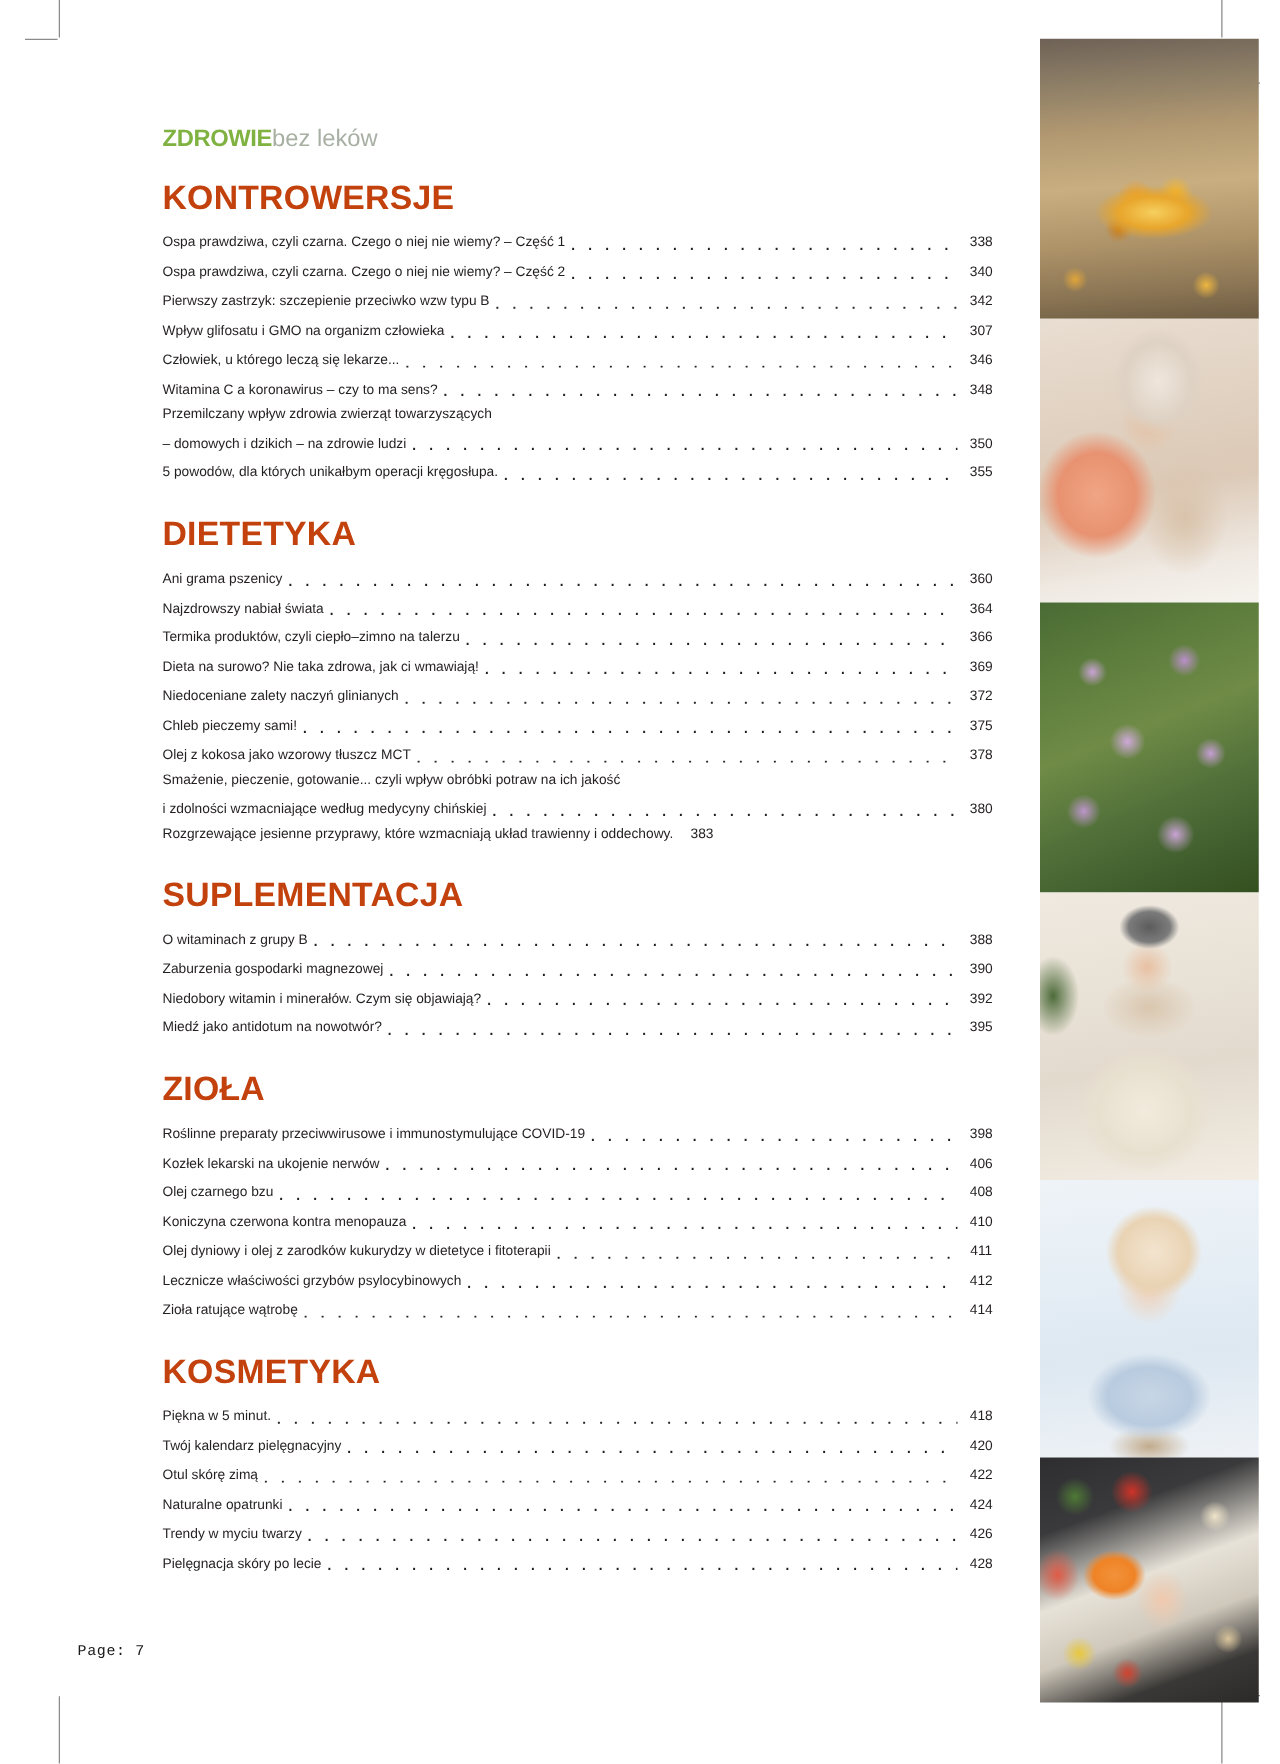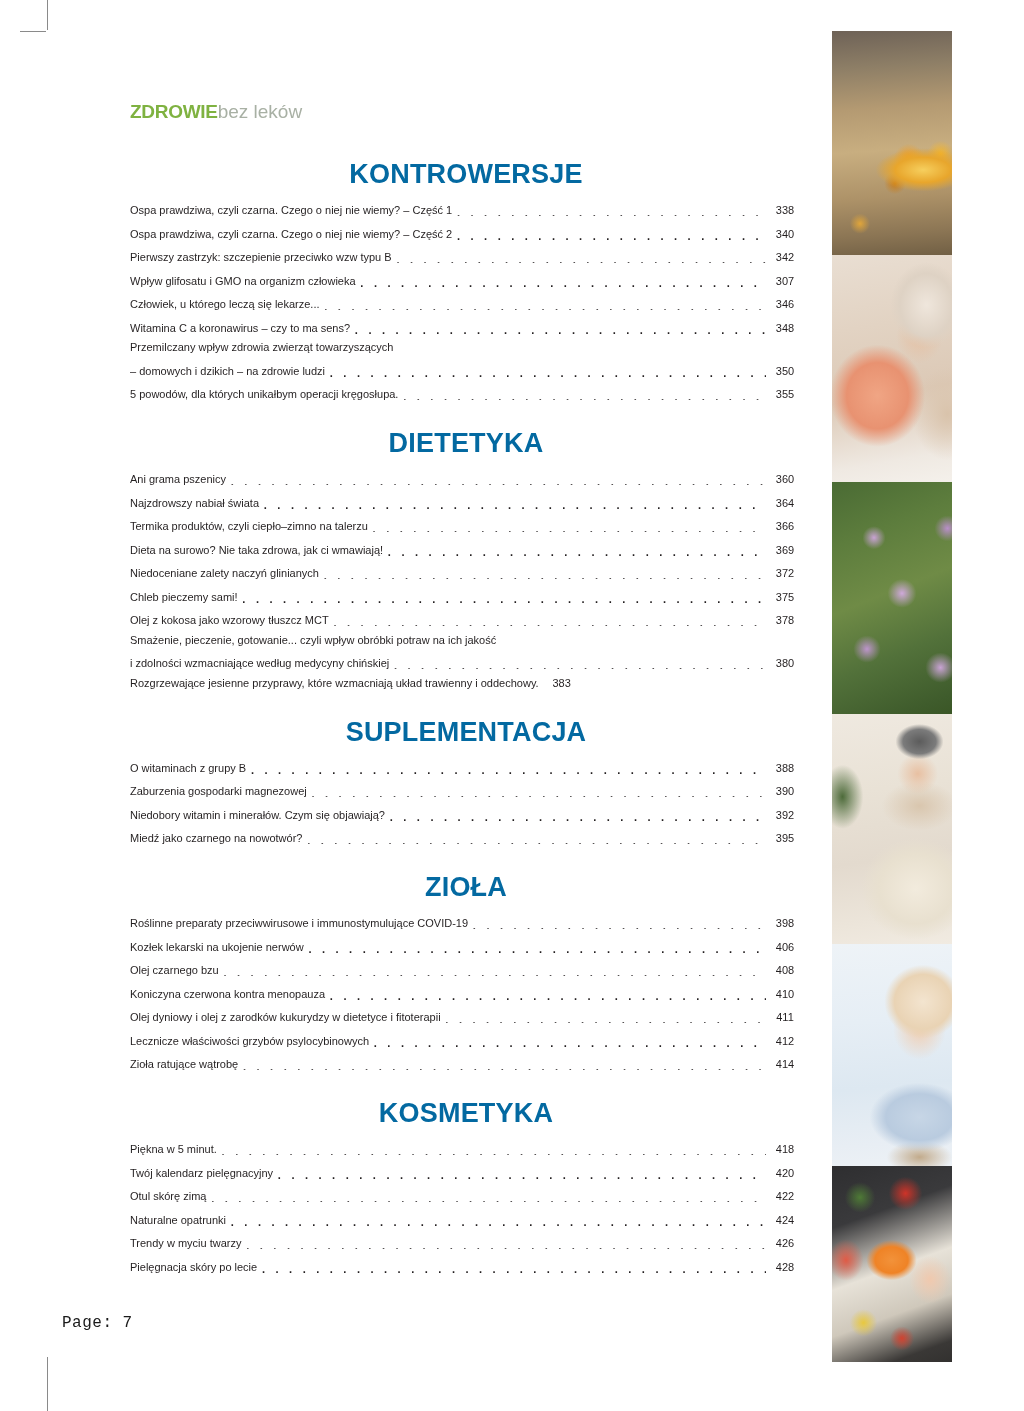--- a/index.html
+++ b/index.html
@@ -5,21 +5,21 @@
   html, body {
     margin: 0;
     padding: 0;
     background: #ffffff;
   }
   body {
     font-family: "Liberation Sans", sans-serif;
   }
   .page {
     position: relative;
-    width: 952px;
+    width: 1024px;
     height: 1411px;
     background: #ffffff;
     overflow: hidden;
   }
 
   
   .cropmark {
     position: absolute;
     background: #8a8a8a;
   }
@@ -46,28 +46,27 @@
   
   .toc {
     position: absolute;
     left: 130px;
     top: 145px;
     width: 672px;
   }
   .section { margin-bottom: 0px; }
 
   .section-title {
-    color: #0369a1;
+    color: #c2410c;
     font-size: 27px;
     font-weight: 700;
     letter-spacing: 0.2px;
     line-height: 1.0;
-    margin: 16px 0 13px 0;
+    margin: 0 0 13px 0;
     text-transform: uppercase;
-    text-align: center;
   }
   .section + .section .section-title { margin-top: 30px; }
 
   .entry {
     display: flex;
     align-items: flex-end;
     font-size: 11px;
     color: #231f20;
     line-height: 1.0;
     margin-bottom: 8.5px;
@@ -194,21 +193,21 @@
     top: 1357px;
     width: 1px;
     height: 54px;
     background: #8a8a8a;
   }
   .footer-page {
     position: absolute;
     left: 62px;
     top: 1314px;
     font-family: "Liberation Mono", monospace;
-    font-size: 16px;
+    font-size: 12px;
     color: #1a1a1a;
     letter-spacing: 0.5px;
     white-space: nowrap;
   }
 </style>
 </head>
 <body>
 
 <div class="page">
 
@@ -333,21 +332,21 @@
           <span class="entry-title">Zaburzenia gospodarki magnezowej</span>
           <span class="leader"></span>
           <span class="page-num">390</span>
         </div>
         <div class="entry">
           <span class="entry-title">Niedobory witamin i minerałów. Czym się objawiają?</span>
           <span class="leader"></span>
           <span class="page-num">392</span>
         </div>
         <div class="entry">
-          <span class="entry-title">Miedź jako czarnego na nowotwór?</span>
+          <span class="entry-title">Miedź jako antidotum na nowotwór?</span>
           <span class="leader"></span>
           <span class="page-num">395</span>
         </div>
       </div>
       <div class="section">
         <div class="section-title">ZIOŁA</div>
         <div class="entry">
           <span class="entry-title">Roślinne preparaty przeciwwirusowe i immunostymulujące COVID-19</span>
           <span class="leader"></span>
           <span class="page-num">398</span>

